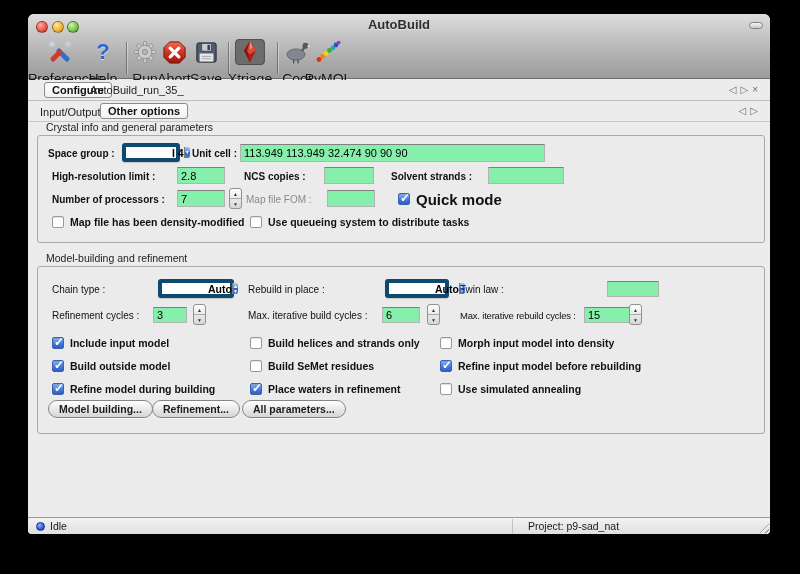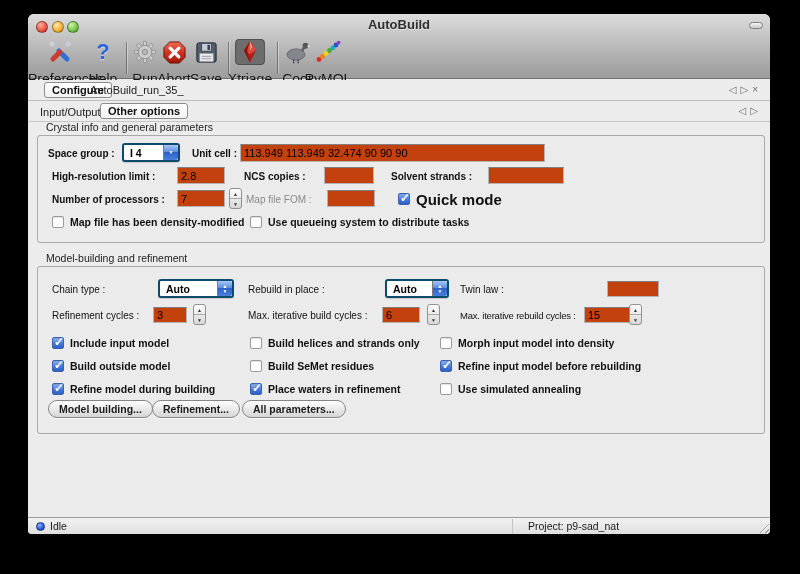--- a/index.html
+++ b/index.html
@@ -50,26 +50,26 @@
 
   
   .groupbox { position:absolute; left:9px; width:728px; border:1px solid #a9a9a9;
     border-radius:3px; background:#ebebeb; }
   .group-label { position:absolute; left:18px; font-size:10.5px; color:#222; background:transparent; }
 
   .lbl  { position:absolute; font-size:10px; color:#111; white-space:nowrap; transform:translateY(-50%); }
   .lbl.b { font-weight:bold; }
   .lbl.dim { color:#8a8a8a; }
 
-  .tf { position:absolute; background:#c2410c; border:1px solid;
+  .tf { position:absolute; background:#86efac; border:1px solid;
     border-color:#7f7f7f #b3b3b3 #b3b3b3 #b3b3b3; font-size:11px; color:#000;
     padding:0 3px; font-family:"Liberation Sans",sans-serif; }
 
-  .combo { position:absolute; height:19px; background:#fff; border:2px solid #0c4a6e;
-    border-radius:3px; box-shadow:0 1px 1px rgba(0,0,0,.15); display:flex; align-items:center; }
+  .combo { position:absolute; height:19px; background:#fff; border:4px solid #0c4a6e;
+    border-radius:3px; box-shadow:0 1px 1px rgba(0,0,0,.15); display:flex; align-items:center;padding-left:40px; }
   .combo-val { flex:1; font-size:10.5px; font-weight:bold; color:#000; padding-left:6px; white-space:nowrap; }
   .combo-cap { width:15px; align-self:stretch; border-radius:0 2px 2px 0;
     background:linear-gradient(#a7c6f4,#5d8fe0 45%,#2e62c8 50%,#4a7fdb);
     display:flex; flex-direction:column; align-items:center; justify-content:center;
     color:#fff; font-size:5px; line-height:4.5px; border-left:1px solid #7c7c7c; }
 
   .stepper { position:absolute; width:13px; height:21px; border:1px solid #919191; border-radius:3px;
     background:linear-gradient(#fdfdfd,#d7d7d7); display:flex; flex-direction:column; }
   .stepper span { flex:1; display:flex; align-items:center; justify-content:center;
     font-size:5px; color:#333; }

